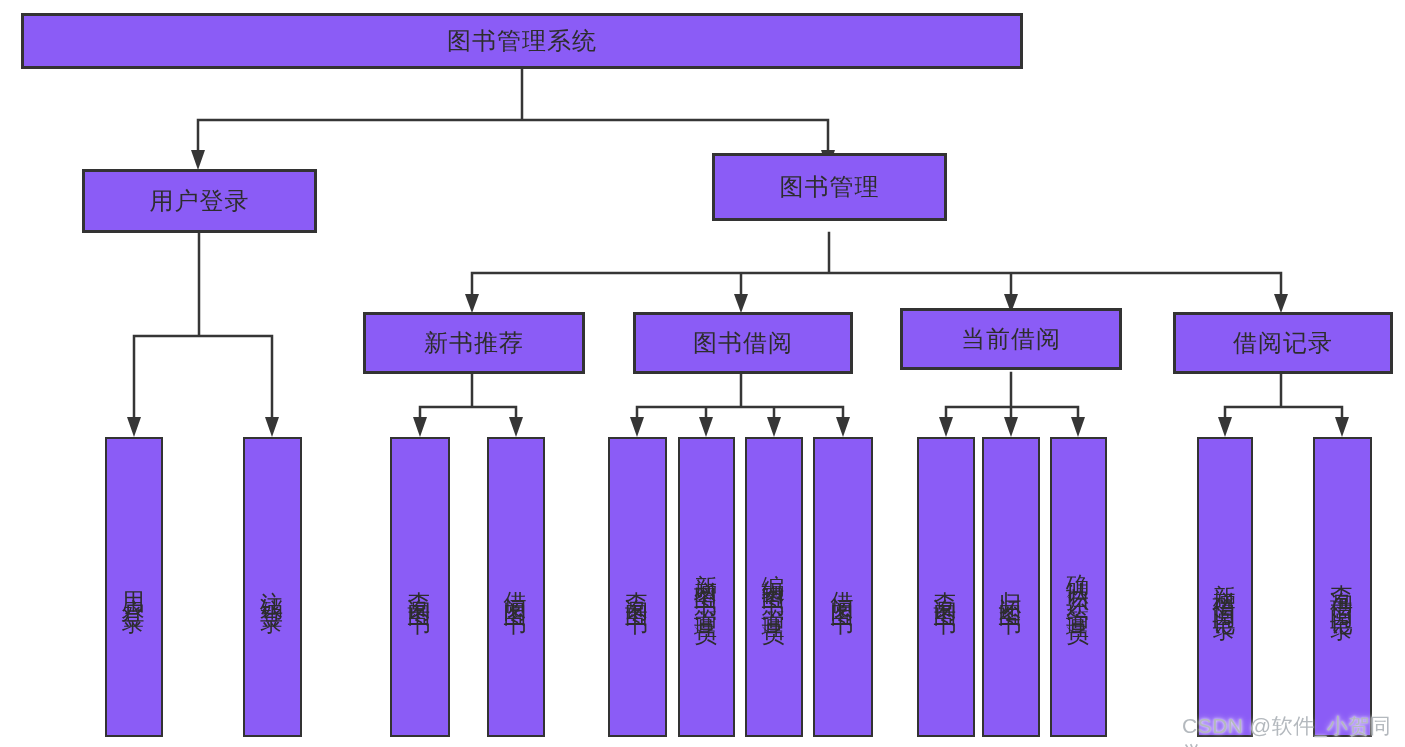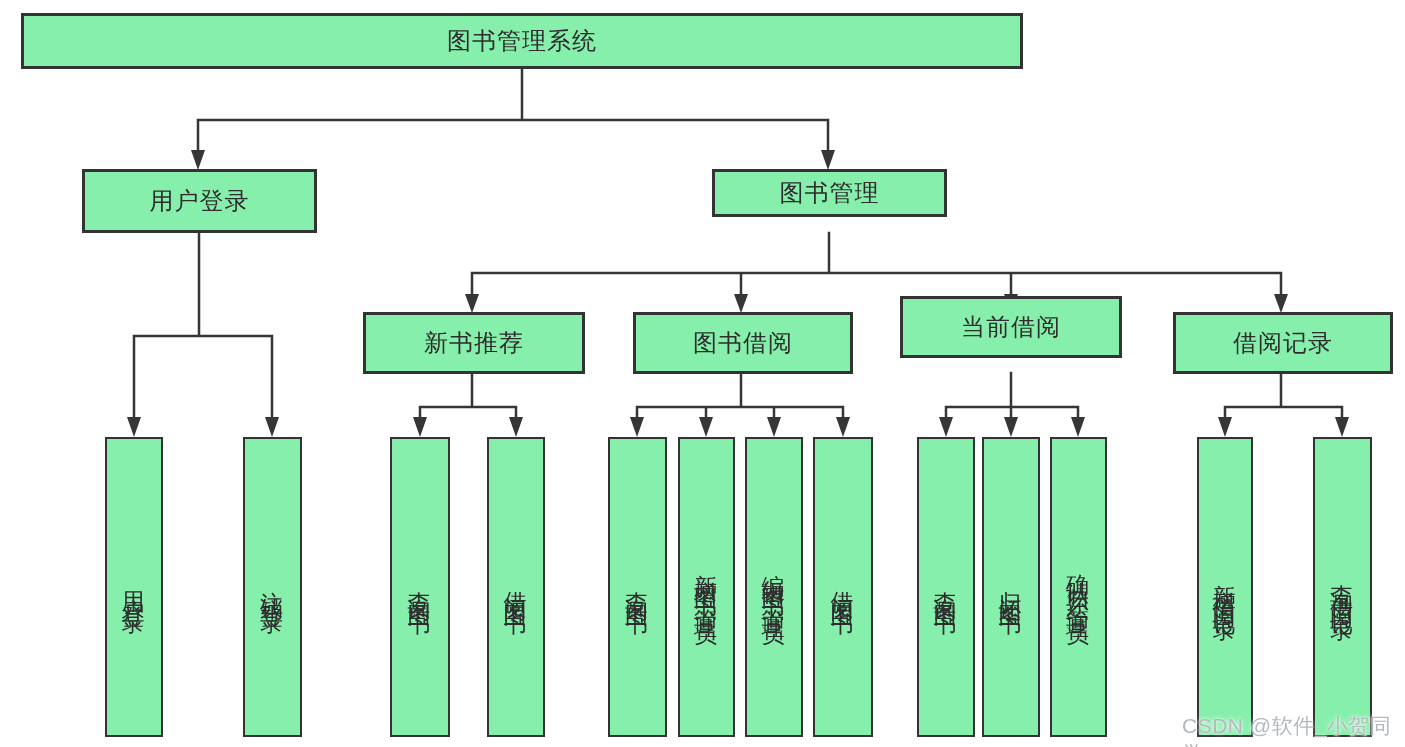--- a/index.html
+++ b/index.html
@@ -16,21 +16,21 @@
     background:var(--bg);
     overflow:hidden;
     font-family:"Liberation Sans","DejaVu Sans",sans-serif;
   }
   svg.edges{position:absolute;left:0;top:0;z-index:0;}
   svg.edges path{stroke:var(--line);stroke-width:2.5;fill:none;stroke-linecap:square;}
   svg.edges polygon{fill:var(--line);stroke:none;}
   .box{
     position:absolute;
     box-sizing:border-box;
-    background:#86efac;
+    background:#8b5cf6;
     border:3px solid var(--border);
     display:flex;align-items:center;justify-content:center;
     color:var(--text);
     font-size:24px;
     letter-spacing:1px;
     z-index:1;
     white-space:nowrap;
   }
   .box.leaf{
     border-width:2px;
@@ -93,25 +93,25 @@
     <g>
       <path d="M1281 373 V407 M1225 407 H1342 M1225 407 V419 M1342 407 V419"></path>
       <polygon points="1218,417 1232,417 1225,437"></polygon>
       <polygon points="1335,417 1349,417 1342,437"></polygon>
     </g>
   </svg>
 
   <div class="box" style="left:21px;top:13px;width:1002px;height:56px">图书管理系统</div>
 
   <div class="box" style="left:82px;top:169px;width:235px;height:64px">用户登录</div>
-  <div class="box" style="left:712px;top:169px;width:235px;height:48px">图书管理</div>
+  <div class="box" style="left:712px;top:153px;width:235px;height:68px">图书管理</div>
 
   <div class="box" style="left:633px;top:312px;width:220px;height:62px">图书借阅</div>
   <div class="box" style="left:363px;top:312px;width:222px;height:62px">新书推荐</div>
-  <div class="box" style="left:900px;top:296px;width:222px;height:62px">当前借阅</div>
+  <div class="box" style="left:900px;top:308px;width:222px;height:62px">当前借阅</div>
   <div class="box" style="left:1173px;top:312px;width:220px;height:62px">借阅记录</div>
 
   <div class="box leaf" style="left:105px;top:437px;width:58px;height:300px">用户登录</div>
   <div class="box leaf" style="left:243px;top:437px;width:59px;height:300px">注销登录</div>
 
   <div class="box leaf" style="left:390px;top:437px;width:60px;height:300px">查询图书</div>
   <div class="box leaf" style="left:487px;top:437px;width:58px;height:300px">借阅图书</div>
 
   <div class="box leaf" style="left:608px;top:437px;width:59px;height:300px">查询图书</div>
   <div class="box leaf" style="left:678px;top:437px;width:57px;height:300px">新增图书（管理员）</div>

